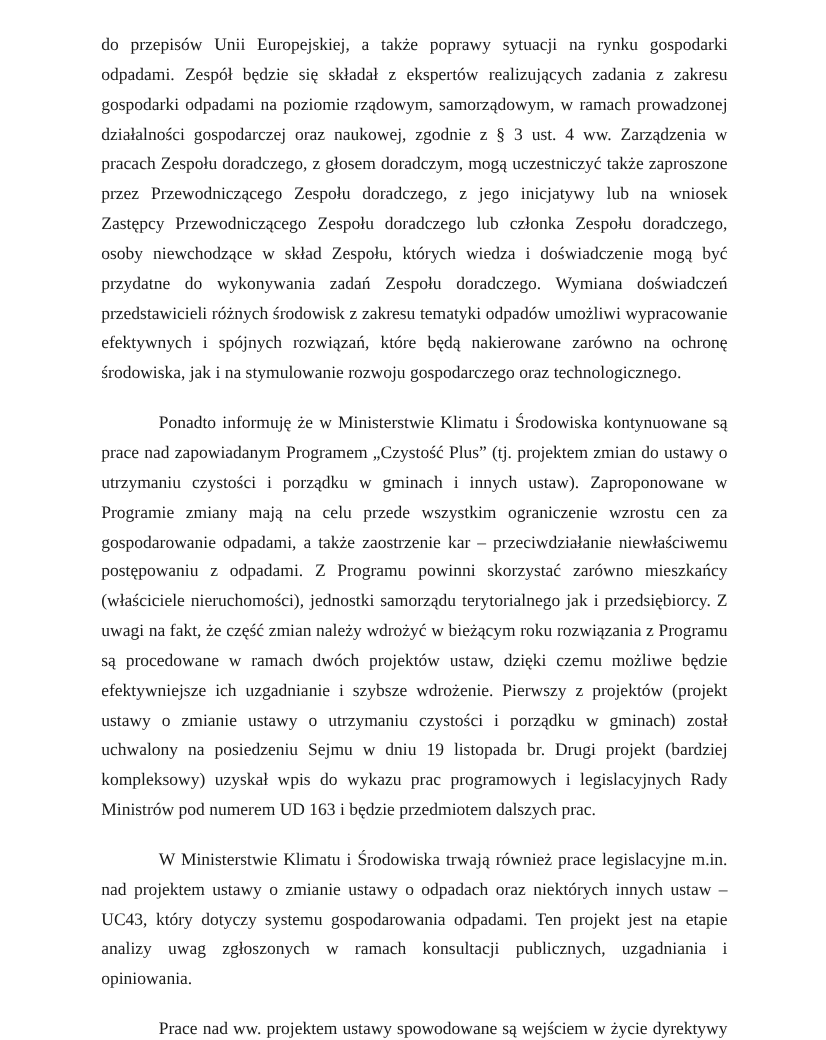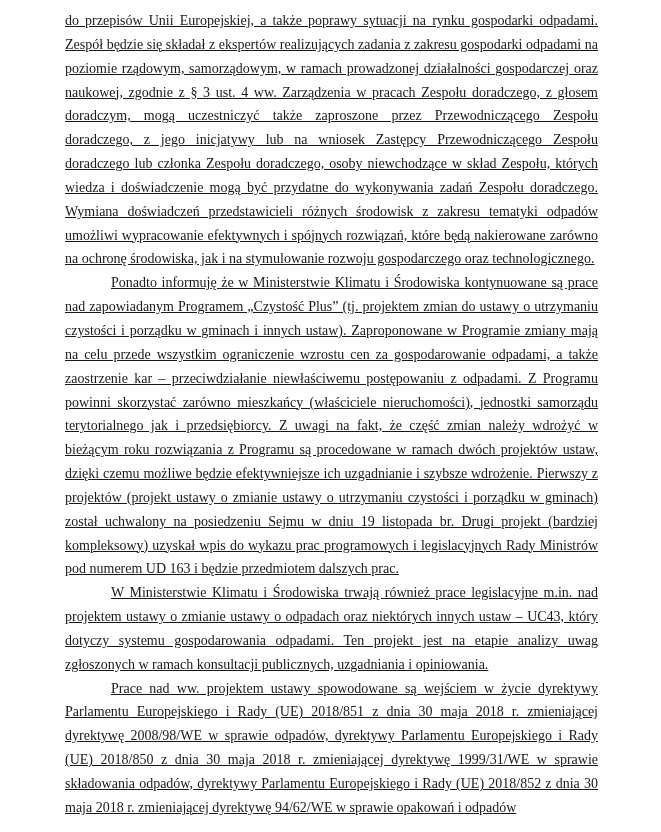--- a/index.html
+++ b/index.html
@@ -20,24 +20,23 @@
     width: 533px;
     font-family: "Liberation Serif", "DejaVu Serif", serif;
     font-size: 14px;
     line-height: 23.85px;
     color: #1c1c1c;
     text-align: justify;
     
     filter: blur(0.22px) contrast(1.03);
   }
   .page p {
-    margin: 0;
+    margin: 16px;
     padding: 0;
     text-align: justify;
-    text-decoration: underline;
   }
   .page p.indent {
     text-indent: 46px;
   }
 </style>
 </head>
 <body>
 
 <div class="page">
   <p>do przepisów Unii Europejskiej, a także poprawy sytuacji na rynku gospodarki odpadami. Zespół będzie się składał z ekspertów realizujących zadania z zakresu gospodarki odpadami na poziomie rządowym, samorządowym, w ramach prowadzonej działalności gospodarczej oraz naukowej, zgodnie z § 3 ust. 4 ww. Zarządzenia w pracach Zespołu doradczego, z głosem doradczym, mogą uczestniczyć także zaproszone przez Przewodniczącego Zespołu doradczego, z jego inicjatywy lub na wniosek Zastępcy Przewodniczącego Zespołu doradczego lub członka Zespołu doradczego, osoby niewchodzące w skład Zespołu, których wiedza i doświadczenie mogą być przydatne do wykonywania zadań Zespołu doradczego. Wymiana doświadczeń przedstawicieli różnych środowisk z zakresu tematyki odpadów umożliwi wypracowanie efektywnych i spójnych rozwiązań, które będą nakierowane zarówno na ochronę środowiska, jak i na stymulowanie rozwoju gospodarczego oraz technologicznego.</p>

